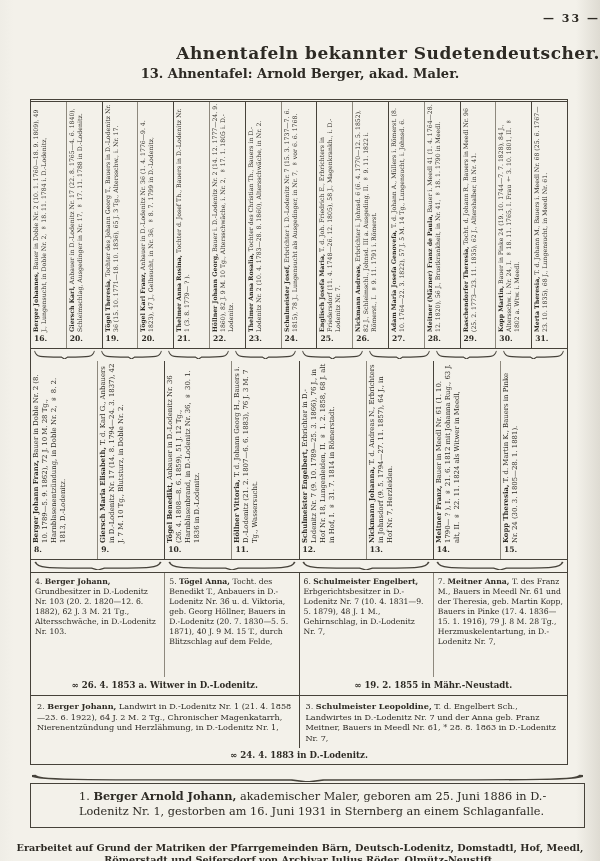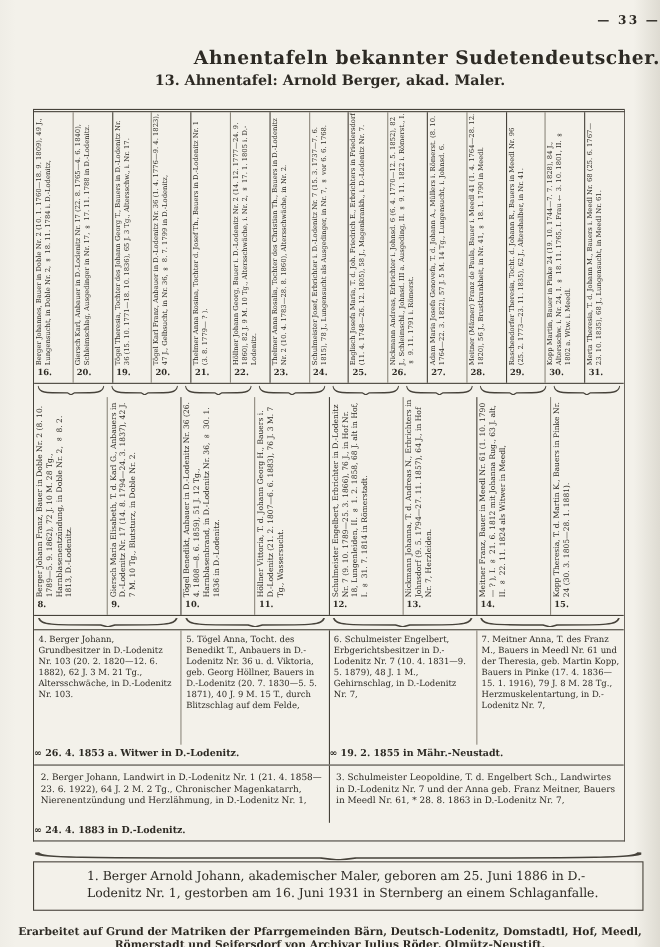--- a/index.html
+++ b/index.html
@@ -32,35 +32,35 @@
   .band .vcell:nth-child(even){ border-left:1px solid var(--thin); }
   .band .vcell:nth-child(odd):not(:first-child){ border-left:1.3px solid var(--line); }
   .vtext{
     flex:1 1 auto; overflow:hidden;
     writing-mode:vertical-rl; transform:rotate(180deg);
     padding:2px 1px 1px 1px;
   }
   .band1 .vtext{ font-size:6.2px; line-height:1.32; }
   .band2 .vtext{ font-size:6.9px; line-height:1.3; }
   .vnum{ flex:0 0 13px; font-size:7.6px; font-weight:bold; padding:0 0 1px 3px; }
-  .nm{ font-weight:normal; }
+  .nm{ font-weight:bold; }
 
   .bracerow{ display:flex; height:12px; border-top:1.2px solid var(--line); }
   .brace{ flex:1 1 0; padding:1px 3px 0 3px; }
   .brace svg{ display:block; width:100%; height:9px; }
   .brace path{ fill:none; stroke:var(--line); stroke-width:1.4; }
 
   .band3{ display:flex; border-top:1.2px solid var(--line); }
   .half{ flex:1 1 0; display:flex; flex-direction:column; min-width:0;}
   .half + .half{ border-left:1.4px solid var(--line); }
   .pairboxes{ display:flex; flex:1 1 auto; }
   .entry{ flex:1 1 0; min-width:0; padding:4px 4px 3px 4px; font-size:7.7px; line-height:1.3; box-sizing:border-box;}
   .pairboxes .entry + .entry{ border-left:1px solid var(--thin); }
   .entry .no{ font-weight:normal; }
-  .mline{ font-size:8.6px; font-weight:bold; padding:3px 0 5px 0; }
+  .mline{ text-align:center; font-size:8.6px; font-weight:bold; padding:3px 0 5px 0; }
   .band3 .pairboxes{ min-height:104px; }
 
   .band4{ border-top:1.4px solid var(--line); }
   .band4 .pairboxes{ min-height:52px; }
   .band4 .entry{ font-size:8.1px; line-height:1.32; padding:5px 6px 3px 6px;}
   .band4 .pairboxes .entry + .entry{ border-left:1.2px solid var(--line); }
   .mline.full{ padding:2px 0 4px 0; }
 
   .probandwrap{ position:absolute; left:30px; top:774px; width:555px; }
   .probandbrace{ padding:0 2px; }

